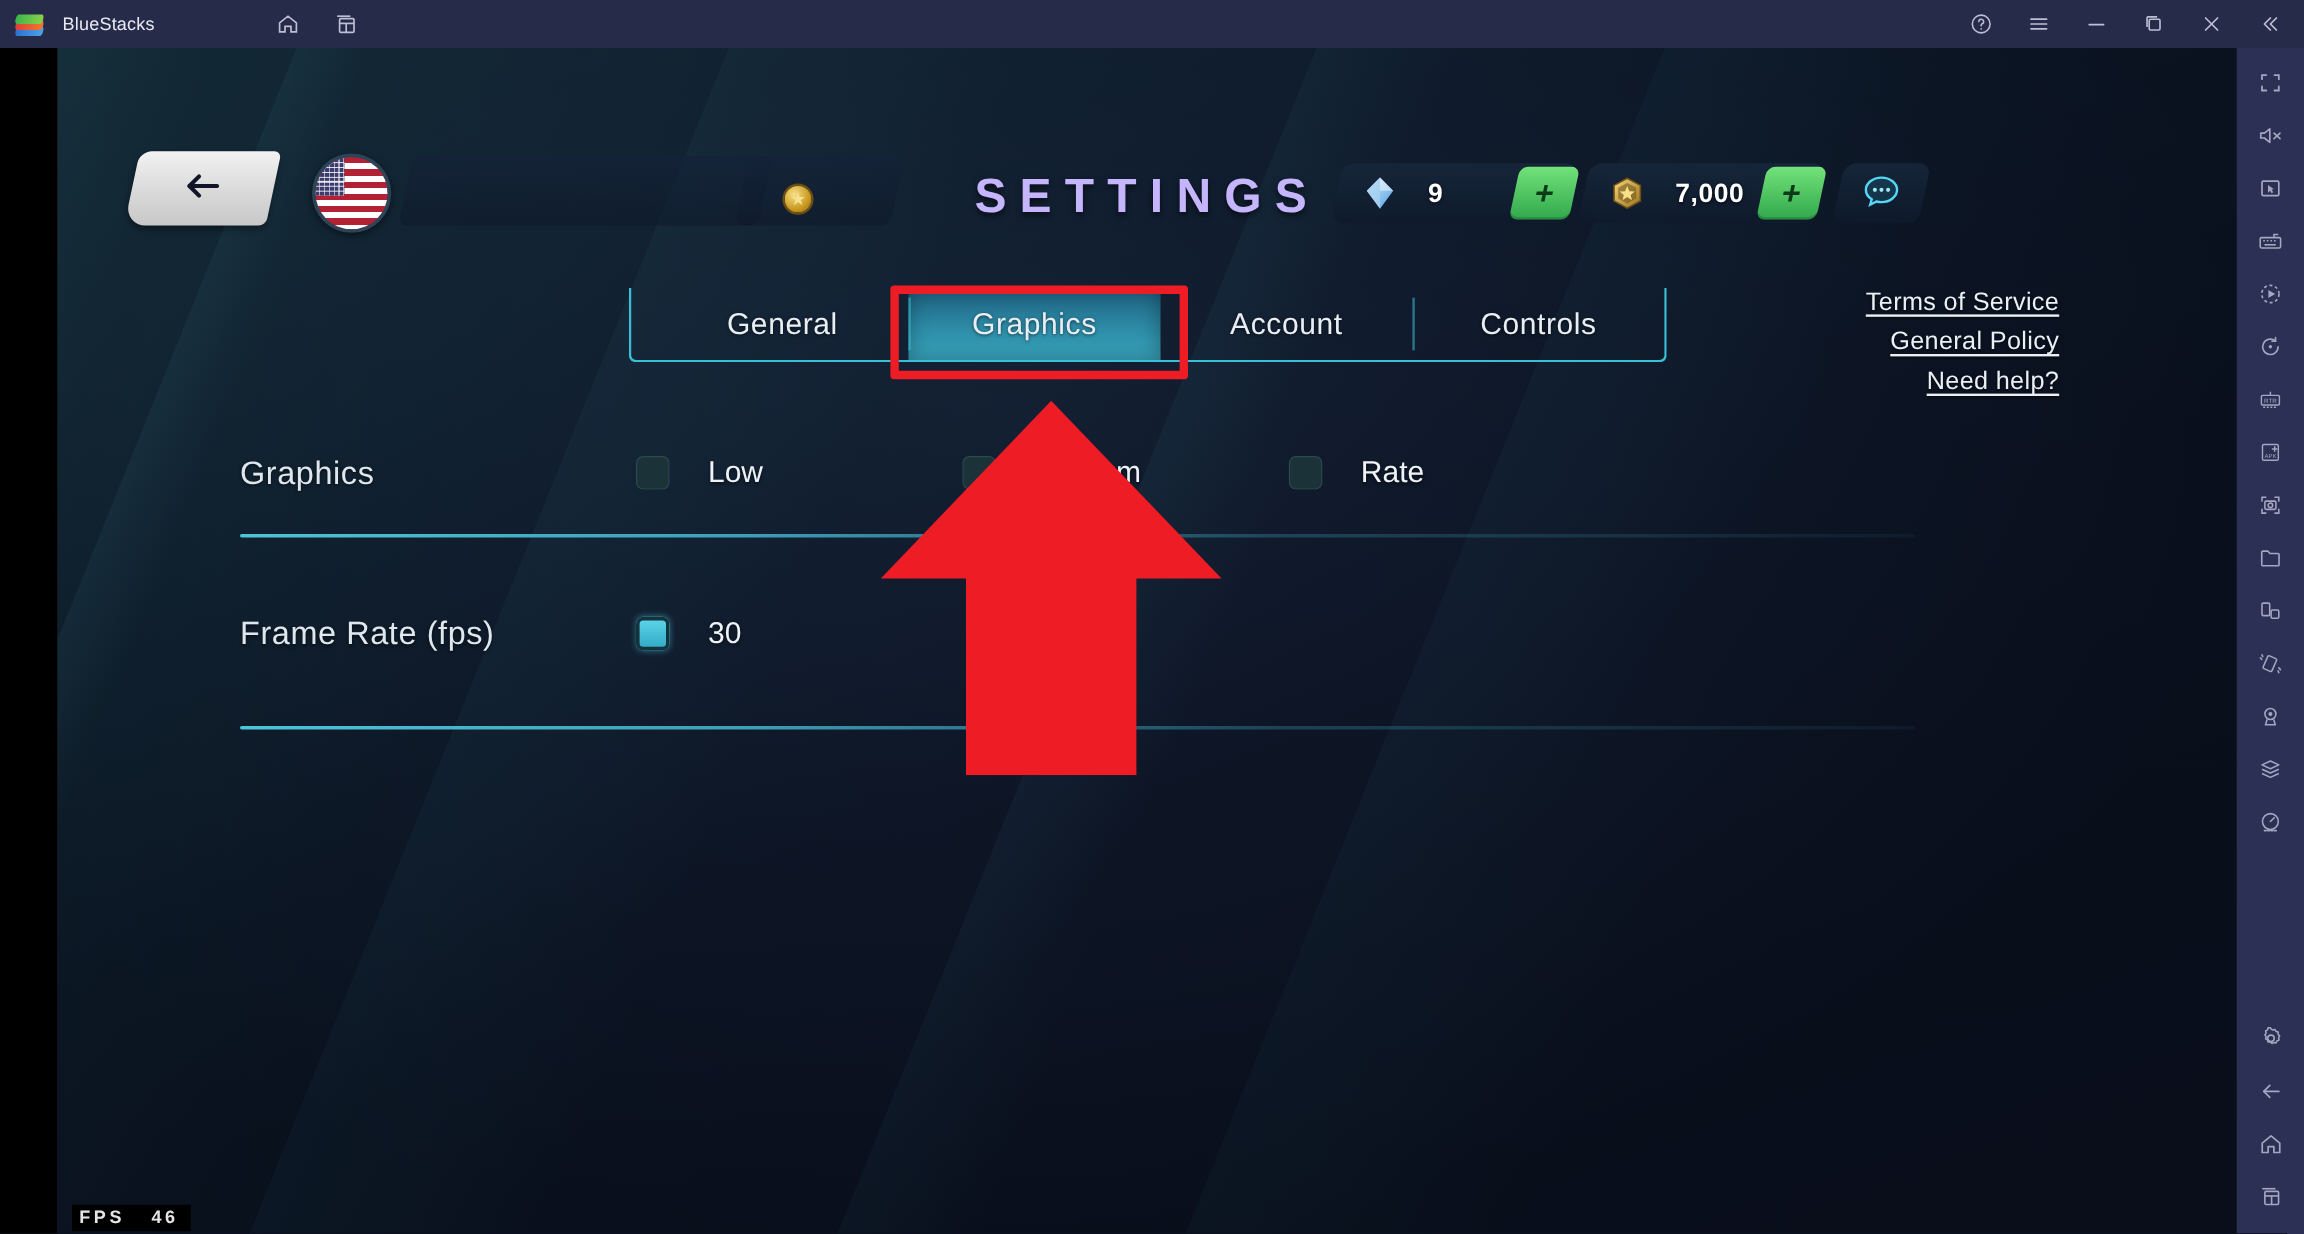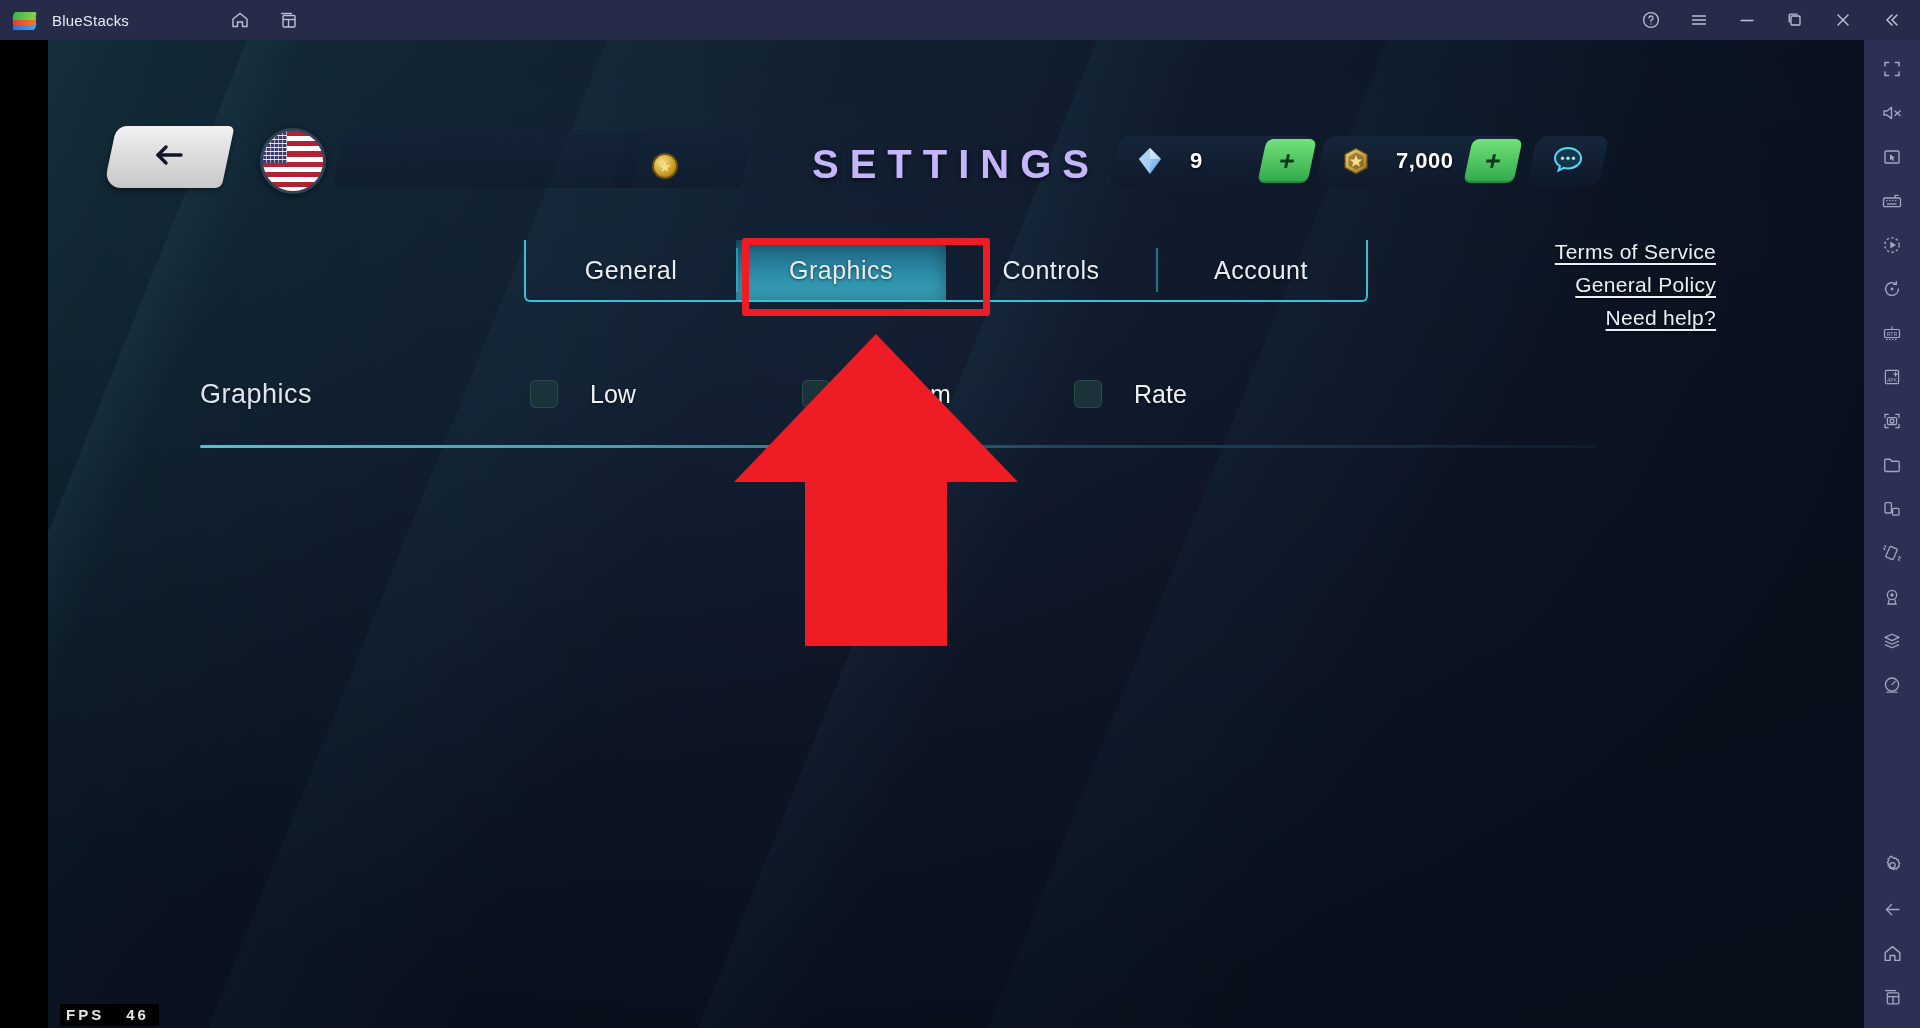--- a/index.html
+++ b/index.html
@@ -251,20 +251,21 @@
 
   
   .tabbar {
     position: absolute; left: 476px; top: 200px;
     display: flex;
     border-bottom: 2px solid #39c0d8;
     border-left: 2px solid #39c0d8;
     border-right: 2px solid #39c0d8;
     border-radius: 0 0 6px 6px;
     height: 62px;
+    padding-left: 21px;
   }
   .tab {
     position: relative;
     min-width: 210px;
     display: flex; align-items: center; justify-content: center;
     color: #e9eef4;
     font-size: 25px;
     letter-spacing: .5px;
     text-shadow: 0 1px 3px rgba(0,0,0,.6);
   }
@@ -517,22 +518,22 @@
               </svg>
             </span>
           </div>
         </div>
       </div>
 
 
       <div class="tabbar">
         <div class="tab">General</div>
         <div class="tab active">Graphics</div>
+        <div class="tab">Account</div>
         <div class="tab">Controls</div>
-        <div class="tab">Account</div>
       </div>
       <div class="annot-box"></div>
 
       <div class="links">
         <a href="#">Terms of Service</a>
         <a href="#">General Policy</a>
         <a href="#">Need help?</a>
       </div>
 
       <div class="rows">
@@ -549,20 +550,30 @@
               <span class="opt-label">Medium</span>
             </div>
             <div class="opt">
               <span class="cb"></span>
               <span class="opt-label">Rate</span>
             </div>
           </div>
           <div class="divider"></div>
         </div>
 
+        <div class="srow" style="height:160px">
+          <div class="srow-label">Frame Rate (fps)</div>
+          <div class="opts">
+            <div class="opt">
+              <span class="cb on"></span>
+              <span class="opt-label">30</span>
+            </div>
+          </div>
+          <div class="divider"></div>
+        </div>
 
       </div>
 
       <div class="arrow-annot">
         <svg width="284" height="312" viewBox="0 0 284 312">
           <polygon points="142,0 284,148 213,148 213,312 71,312 71,148 0,148" fill="#ee1c25"></polygon>
         </svg>
       </div>
 
       <div class="fps">

